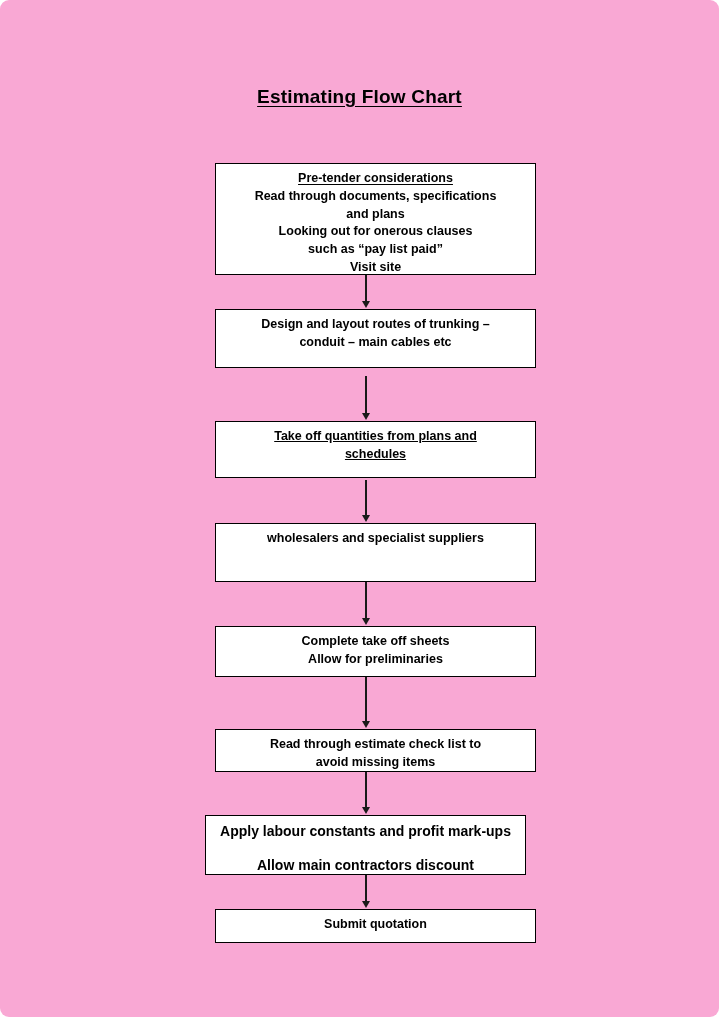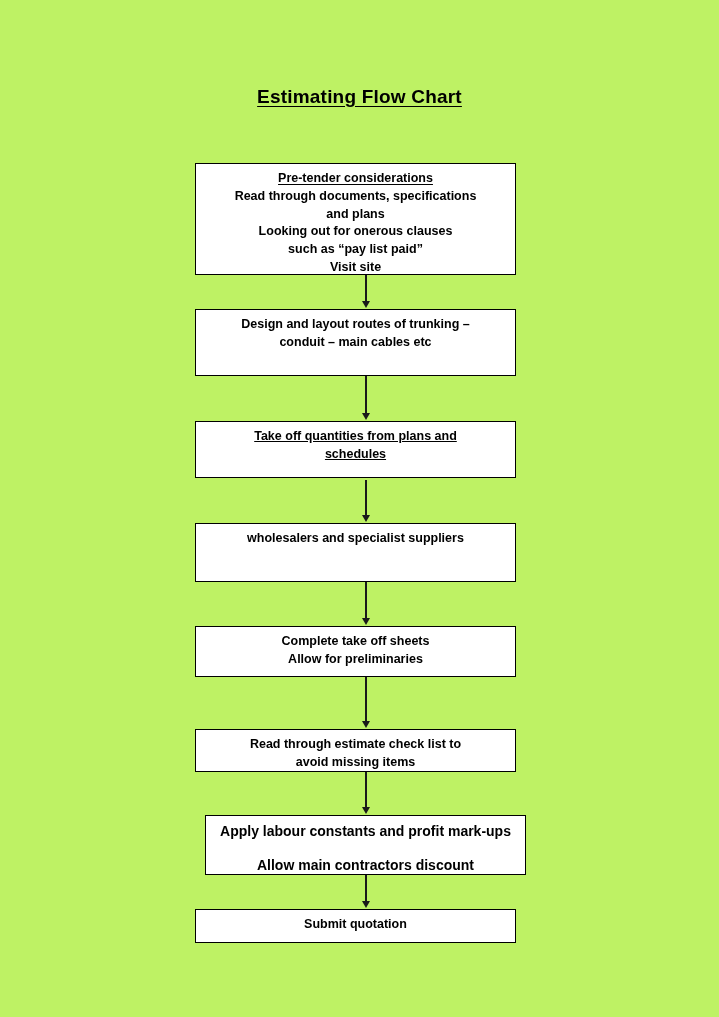--- a/index.html
+++ b/index.html
@@ -12,21 +12,22 @@
     height: 1017px;
     position: relative;
     font-family: "Liberation Sans", sans-serif;
     color: #000000;
     overflow: hidden;
   }
 
   .page {
     position: absolute;
     inset: 0;
-    background: #bef264;
+    background: #f9a8d4;
+    border-radius: 9px;
   }
 
   .chart-title {
     position: absolute;
     top: 86px;
     left: 0;
     width: 719px;
     text-align: center;
     font-size: 19px;
     font-weight: bold;
@@ -40,21 +41,21 @@
   .flow {
     position: absolute;
     top: 0;
     left: 0;
     width: 719px;
     height: 1017px;
   }
 
   .node {
     position: absolute;
-    left: 195px;
+    left: 215px;
     width: 321px;
     box-sizing: border-box;
     border: 1px solid #000000;
     background: #ffffff;
     font-size: 12.5px;
     font-weight: bold;
     line-height: 1.42;
     text-align: center;
     padding-top: 6px;
   }
@@ -70,21 +71,21 @@
     height: 14px;
   }
   .node.wide {
     left: 205px;
     width: 321px;
     font-size: 14px;
   }
 
   
   #node-1 { top: 163px; height: 112px; }
-  #node-2 { top: 309px; height: 67px;  }
+  #node-2 { top: 309px; height: 59px;  }
   #node-3 { top: 421px; height: 57px; text-decoration: underline;  }
   #node-4 { top: 523px; height: 59px;  }
   #node-5 { top: 626px; height: 51px;  }
   #node-6 { top: 729px; height: 43px;  }
   #node-7 { top: 815px; height: 60px;  }
   #node-8 { top: 909px; height: 34px;  }
 
   .connector {
     position: absolute;
     left: 362px;

